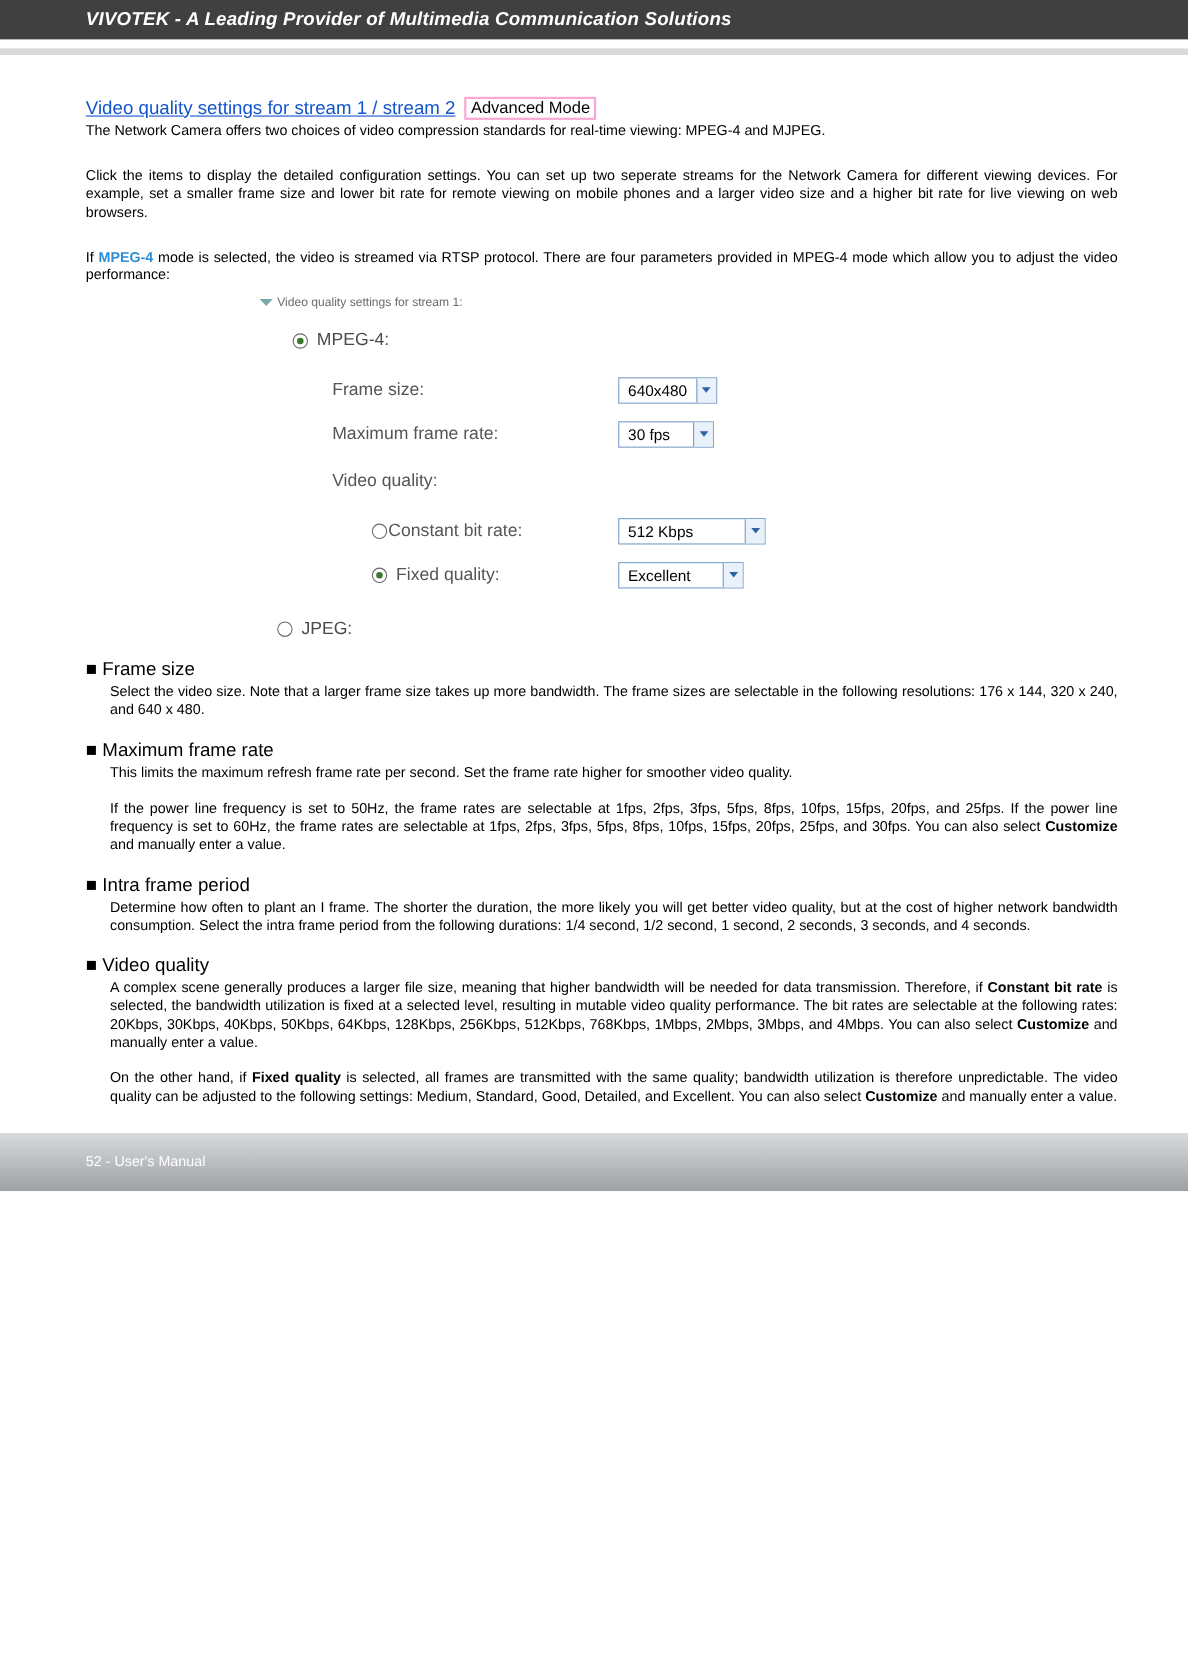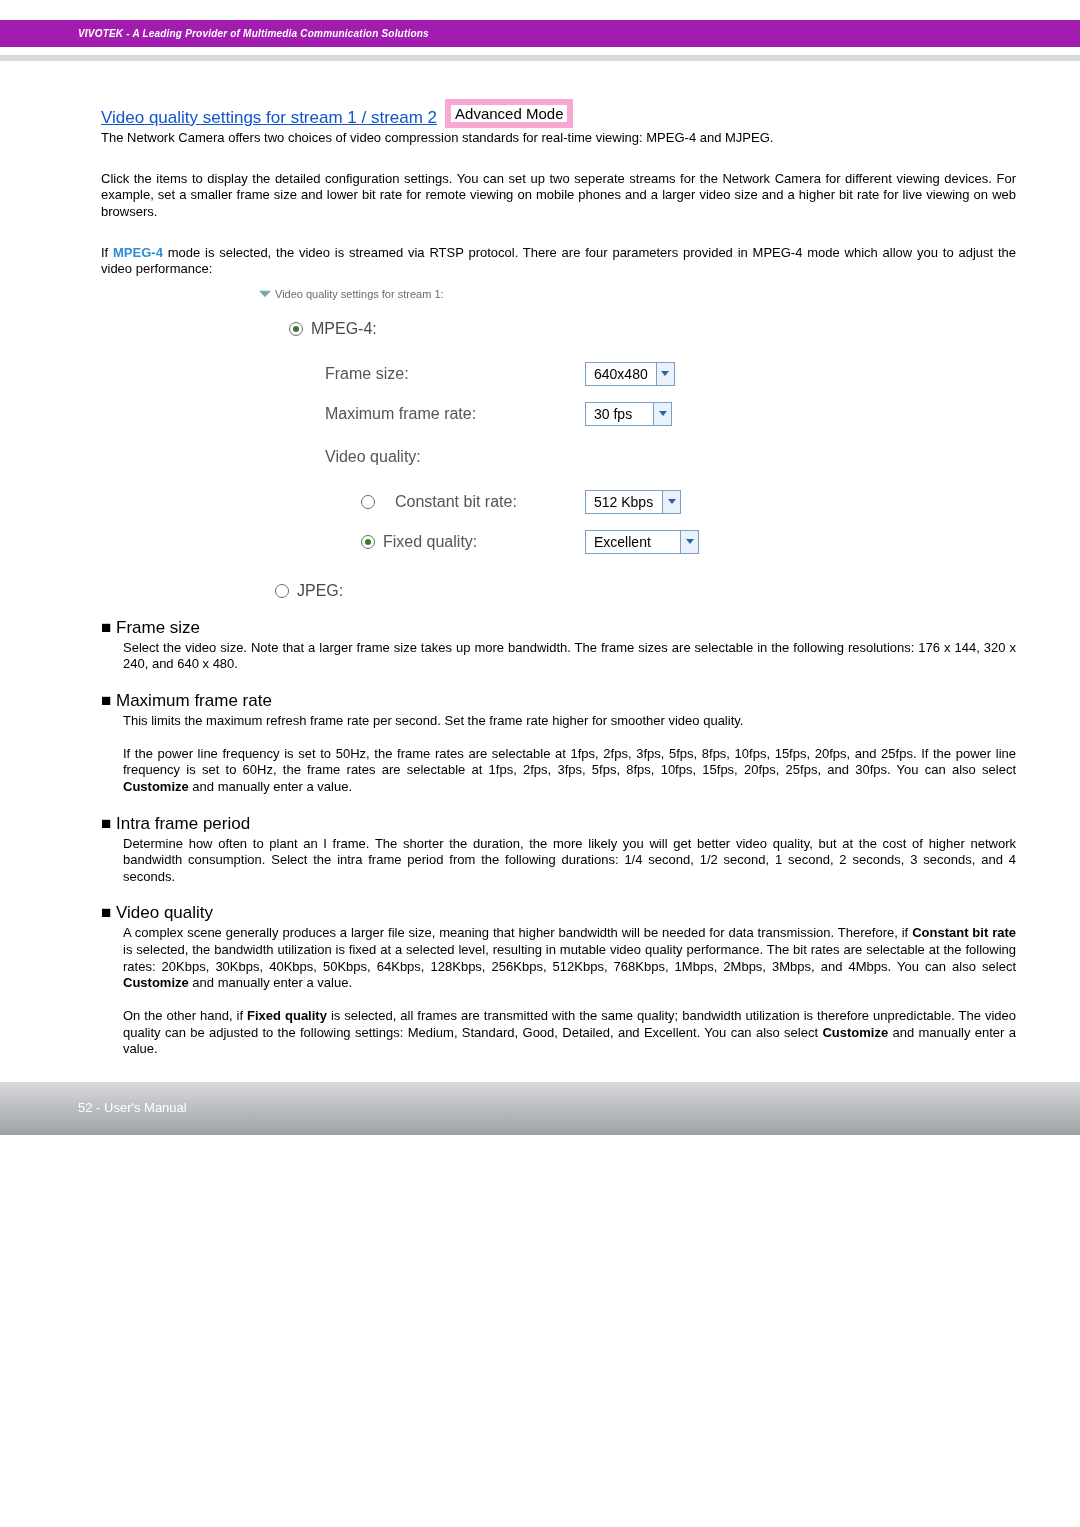--- a/index.html
+++ b/index.html
@@ -1,43 +1,42 @@
 <!DOCTYPE html>
 <html><head>
 <meta charset="utf-8">
 <style>
   * { box-sizing: border-box; margin: 0; padding: 0; }
   html, body { width: 1080px; font-family: Arial, Helvetica, sans-serif; background: #fff; }
   .banner {
-    background: #a21caf;
+    background: #404040;
     color: #fff;
     font-style: italic;
     font-weight: bold;
-    font-size: 10px;
+    font-size: 17px;
     padding: 8px 0 8px 78px;
     letter-spacing: 0.2px;
-    margin-top: 20px;
   }
   .thin-top-sep { height: 8px; background: #fff; }
   .thin-grey { height: 6px; background: #d9dadb; }
   .page {
-    padding: 38px 64px 0 101px;
+    padding: 38px 64px 0 78px;
   }
   .heading-row {
     display: flex;
     align-items: flex-end;
     gap: 8px;
   }
   .heading-link {
     color: #1155cc;
     text-decoration: underline;
     font-size: 17px;
   }
   .adv-mode {
-    border: 6px solid #f9a8d4;
+    border: 2px solid #f9a8d4;
     background: #fff;
     color: #000;
     font-size: 15px;
     padding: 1px 4px;
     line-height: 1;
   }
   .para {
     font-size: 13px;
     color: #000;
     line-height: 1.28;
@@ -170,25 +169,25 @@
           <span class="val" style="flex:1">30 fps</span>
           <span class="car"></span>
         </span>
       </div>
     </div>
 
     <div class="vq-label">Video quality:</div>
 
     <div class="form-rows">
       <div class="form-row sub">
-        <span style="display:inline-flex;align-items:center;gap:20px;" class="label">
+        <span style="display:inline-flex;align-items:center;gap:1px;" class="label">
           <span class="radio"></span>
           <span>Constant bit rate:</span>
         </span>
-        <span class="select" style="width:96px">
+        <span class="select" style="width:134px">
           <span class="val" style="flex:1">512 Kbps</span>
           <span class="car"></span>
         </span>
       </div>
       <div class="form-row sub">
         <span style="display:inline-flex;align-items:center;gap:8px;" class="label">
           <span class="radio checked"></span>
           <span>Fixed quality:</span>
         </span>
         <span class="select" style="width:114px">

